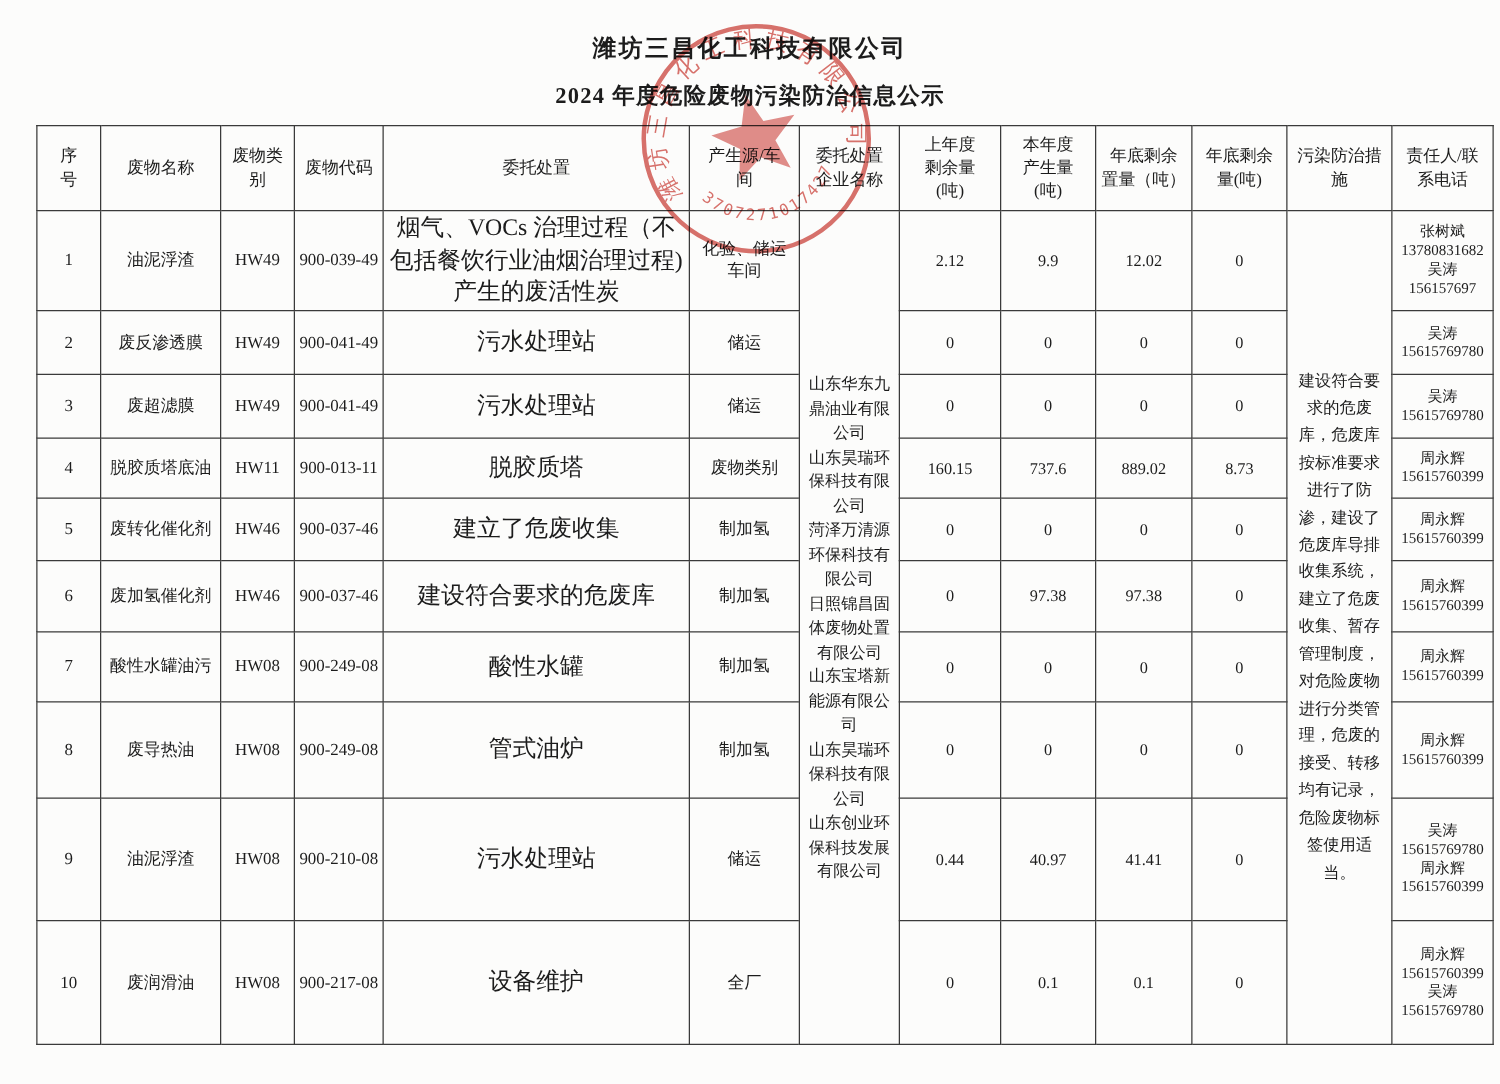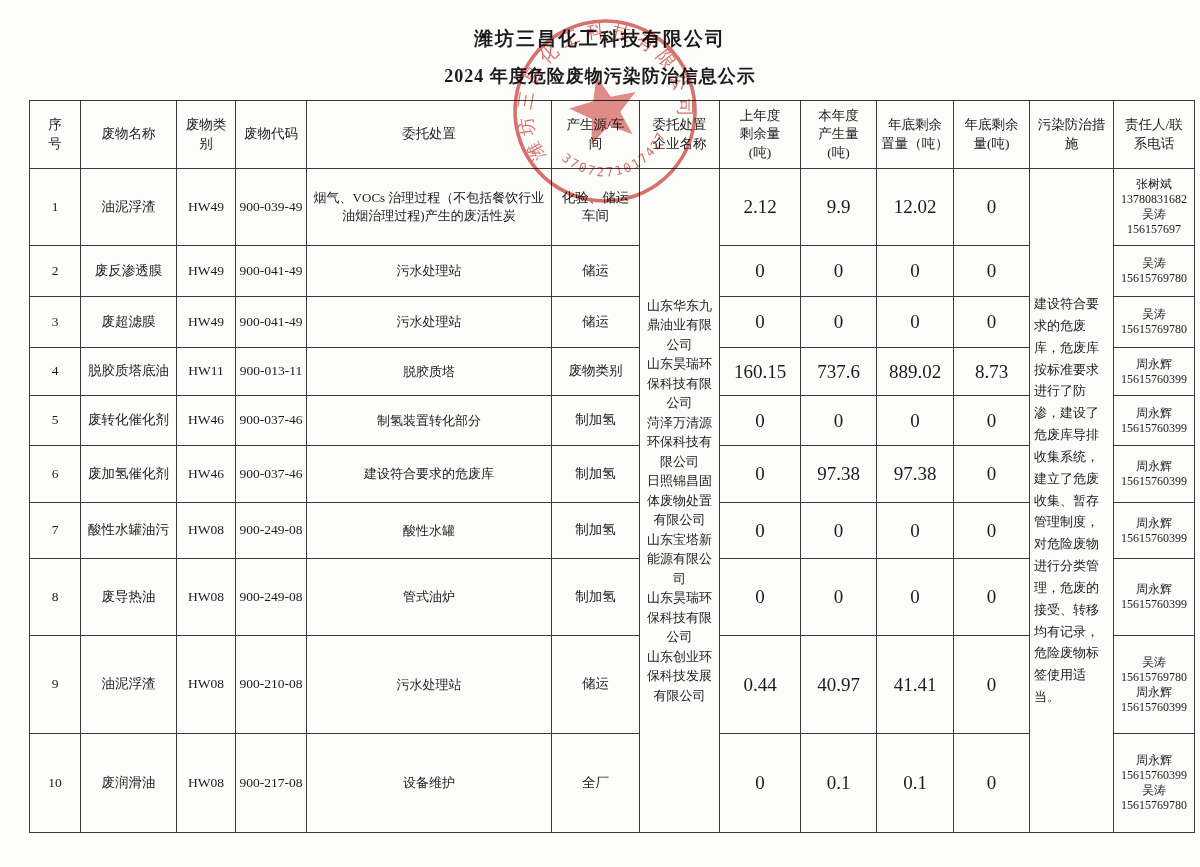--- a/index.html
+++ b/index.html
@@ -19,34 +19,34 @@
   .table-wrap{position:absolute;left:29px;top:100px;}
   table{border-collapse:collapse;table-layout:fixed;width:1166px;background:transparent;}
   th,td{
     border:1px solid #3a3a3a;
     text-align:center;vertical-align:middle;
     padding:1px 3px;font-size:13.5px;line-height:1.35;
     font-weight:normal;overflow:hidden;
   }
   thead tr{height:68px;}
   th{white-space:pre-line;font-size:13.5px;}
-  td.process{font-size:13px;}
+  td.process{font-size:19px;}
   td.source{white-space:pre-line;}
-  td.amount{font-size:19px;}
+  td.amount{font-size:13px;}
   td.contact{
     white-space:pre-line;word-break:break-all;
     font-size:12px;line-height:1.25;padding:1px 2px;
   }
   td.companies{
     font-size:13px;line-height:1.5;word-break:break-all;padding:1px 3px;
   }
   td.companies .company{margin:0;}
   td.measures{
     font-size:13px;line-height:1.68;word-break:break-all;
-    text-align:left;padding:2px 4px;
+    text-align:center;padding:2px 4px;font-family:Liberation Mono, monospace;
   }
   .seal{
     position:absolute;left:497px;top:3px;width:216px;height:216px;
     opacity:.78;mix-blend-mode:multiply;pointer-events:none;
   }
 </style>
 </head>
 <body>
 
 <div class="doc-title">潍坊三昌化工科技有限公司</div>
@@ -165,21 +165,21 @@
           <td class="amount">889.02</td>
           <td class="amount">8.73</td>
           <td class="contact">周永辉
 15615760399</td>
         </tr>
         <tr style="height: 50px;">
           <td>5</td>
           <td>废转化催化剂</td>
           <td>HW46</td>
           <td>900-037-46</td>
-          <td class="process">制氢装置转化部分</td>
+          <td class="process">建立了危废收集</td>
           <td class="source">制加氢</td>
           <td class="amount">0</td>
           <td class="amount">0</td>
           <td class="amount">0</td>
           <td class="amount">0</td>
           <td class="contact">周永辉
 15615760399</td>
         </tr>
         <tr style="height: 57px;">
           <td>6</td>

